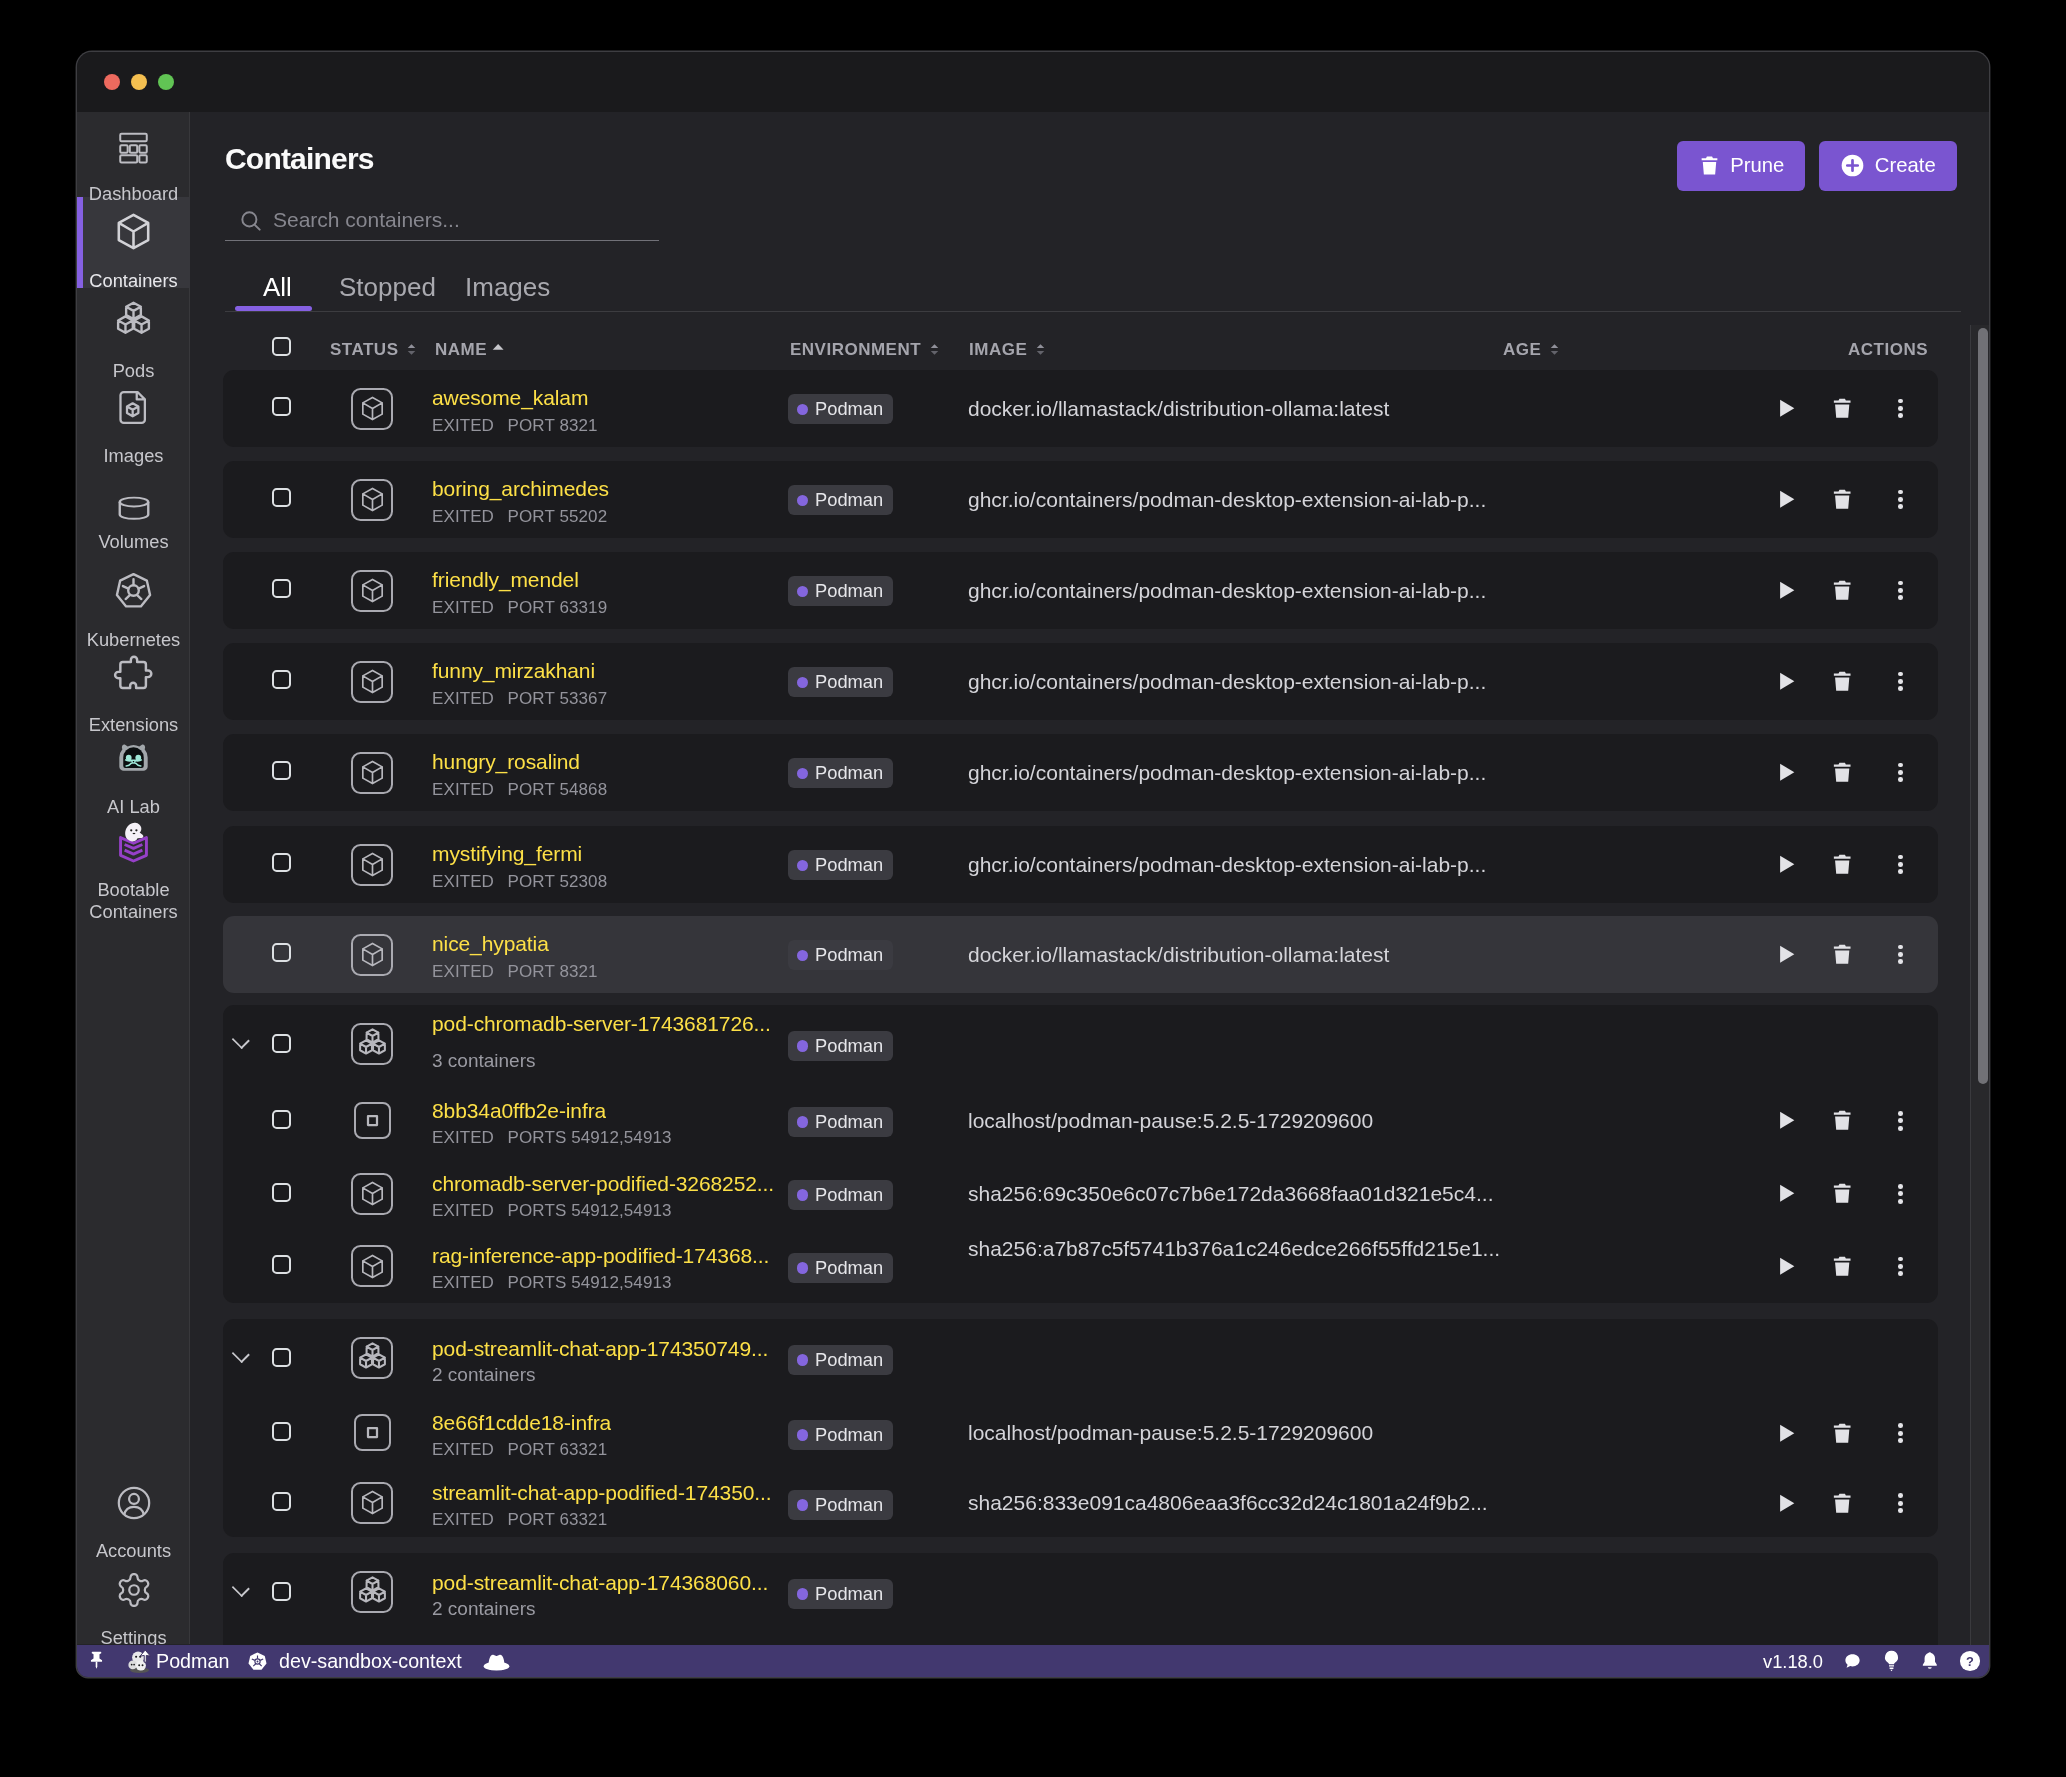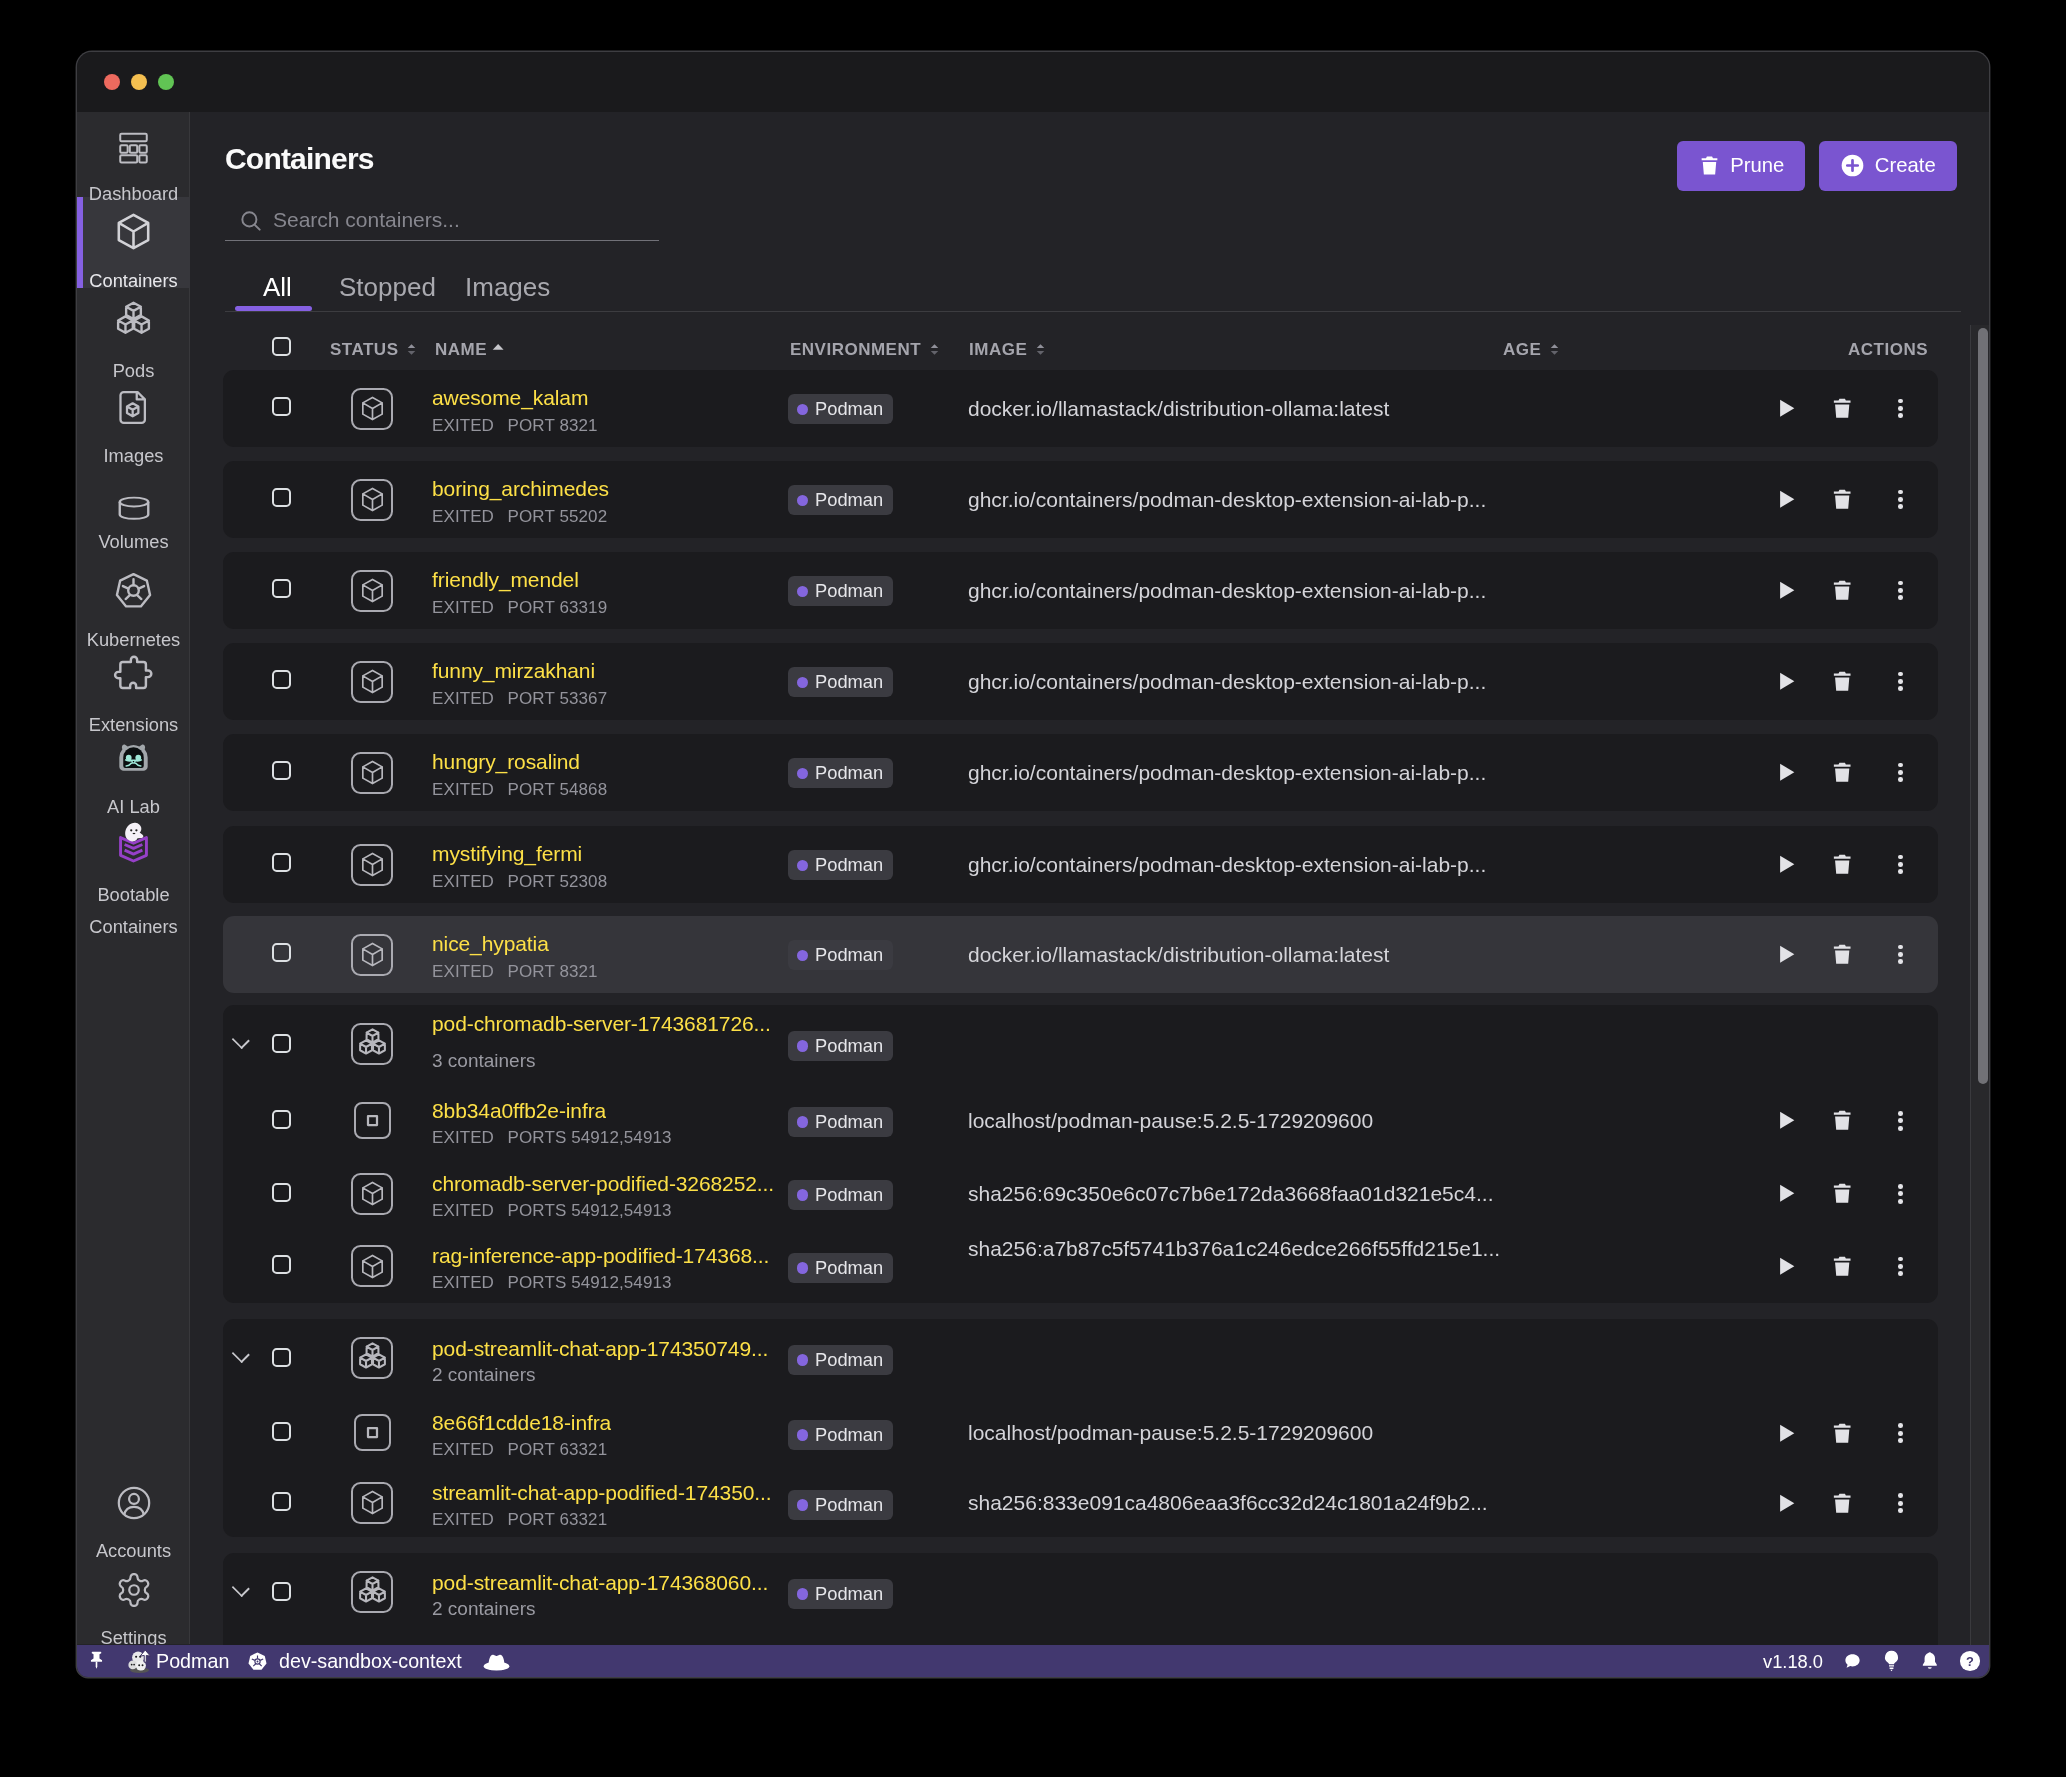--- a/index.html
+++ b/index.html
@@ -175,21 +175,21 @@
       </div>
 <div class="nav" style="top:707px">
         <svg width="39" height="42" viewBox="0 0 24 26">
           <path d="M4 11.5 12 15l8-3.5v11L12 26l-8-3.5Z" fill="none" stroke="#9640c8" stroke-width="1.8" stroke-linejoin="round"></path>
           <path d="M6.5 15.8 12 18.2l5.5-2.4M6.5 19.3 12 21.7l5.5-2.4" fill="none" stroke="#9640c8" stroke-width="1.8" stroke-linejoin="round"></path>
           <path d="M8.2 12.6c-1.5-1.7-1.8-4.6-.6-6.9C8.8 3.4 11 2 13.2 2.3c1.9.2 3.3 1.5 3.6 3.1.2 1.2-.2 2.3-1 3l1.8 1.4c.9.7.5 1.8-.5 1.9l-2.6.2c-.9 2-3.3 2.5-4.8 1.6Z" fill="#f4f0f7"></path>
           <circle cx="10.6" cy="7" r=".7" fill="#222"></circle>
           <circle cx="13.8" cy="7" r=".7" fill="#222"></circle>
           <path d="M11.6 8.7c.4.4 1 .4 1.4 0" fill="none" stroke="#222" stroke-width=".7"></path>
         </svg>
-        <div class="lb" style="line-height:32px">Bootable<br>Containers</div>
+        <div class="lb" style="line-height:22px">Bootable<br>Containers</div>
       </div>
 <div class="nav" style="top:1372px">
         <svg width="38" height="38" viewBox="0 0 24 24" stroke="#bcbcc2" stroke-width="1.4">
           <use href="#acct"></use>
         </svg>
         <div class="lb">Accounts</div>
       </div>
 <div class="nav" style="top:1459px">
         <svg width="38" height="38" viewBox="0 0 24 24" stroke="#bcbcc2" stroke-width="1.4">
           <use href="#gear"></use>

